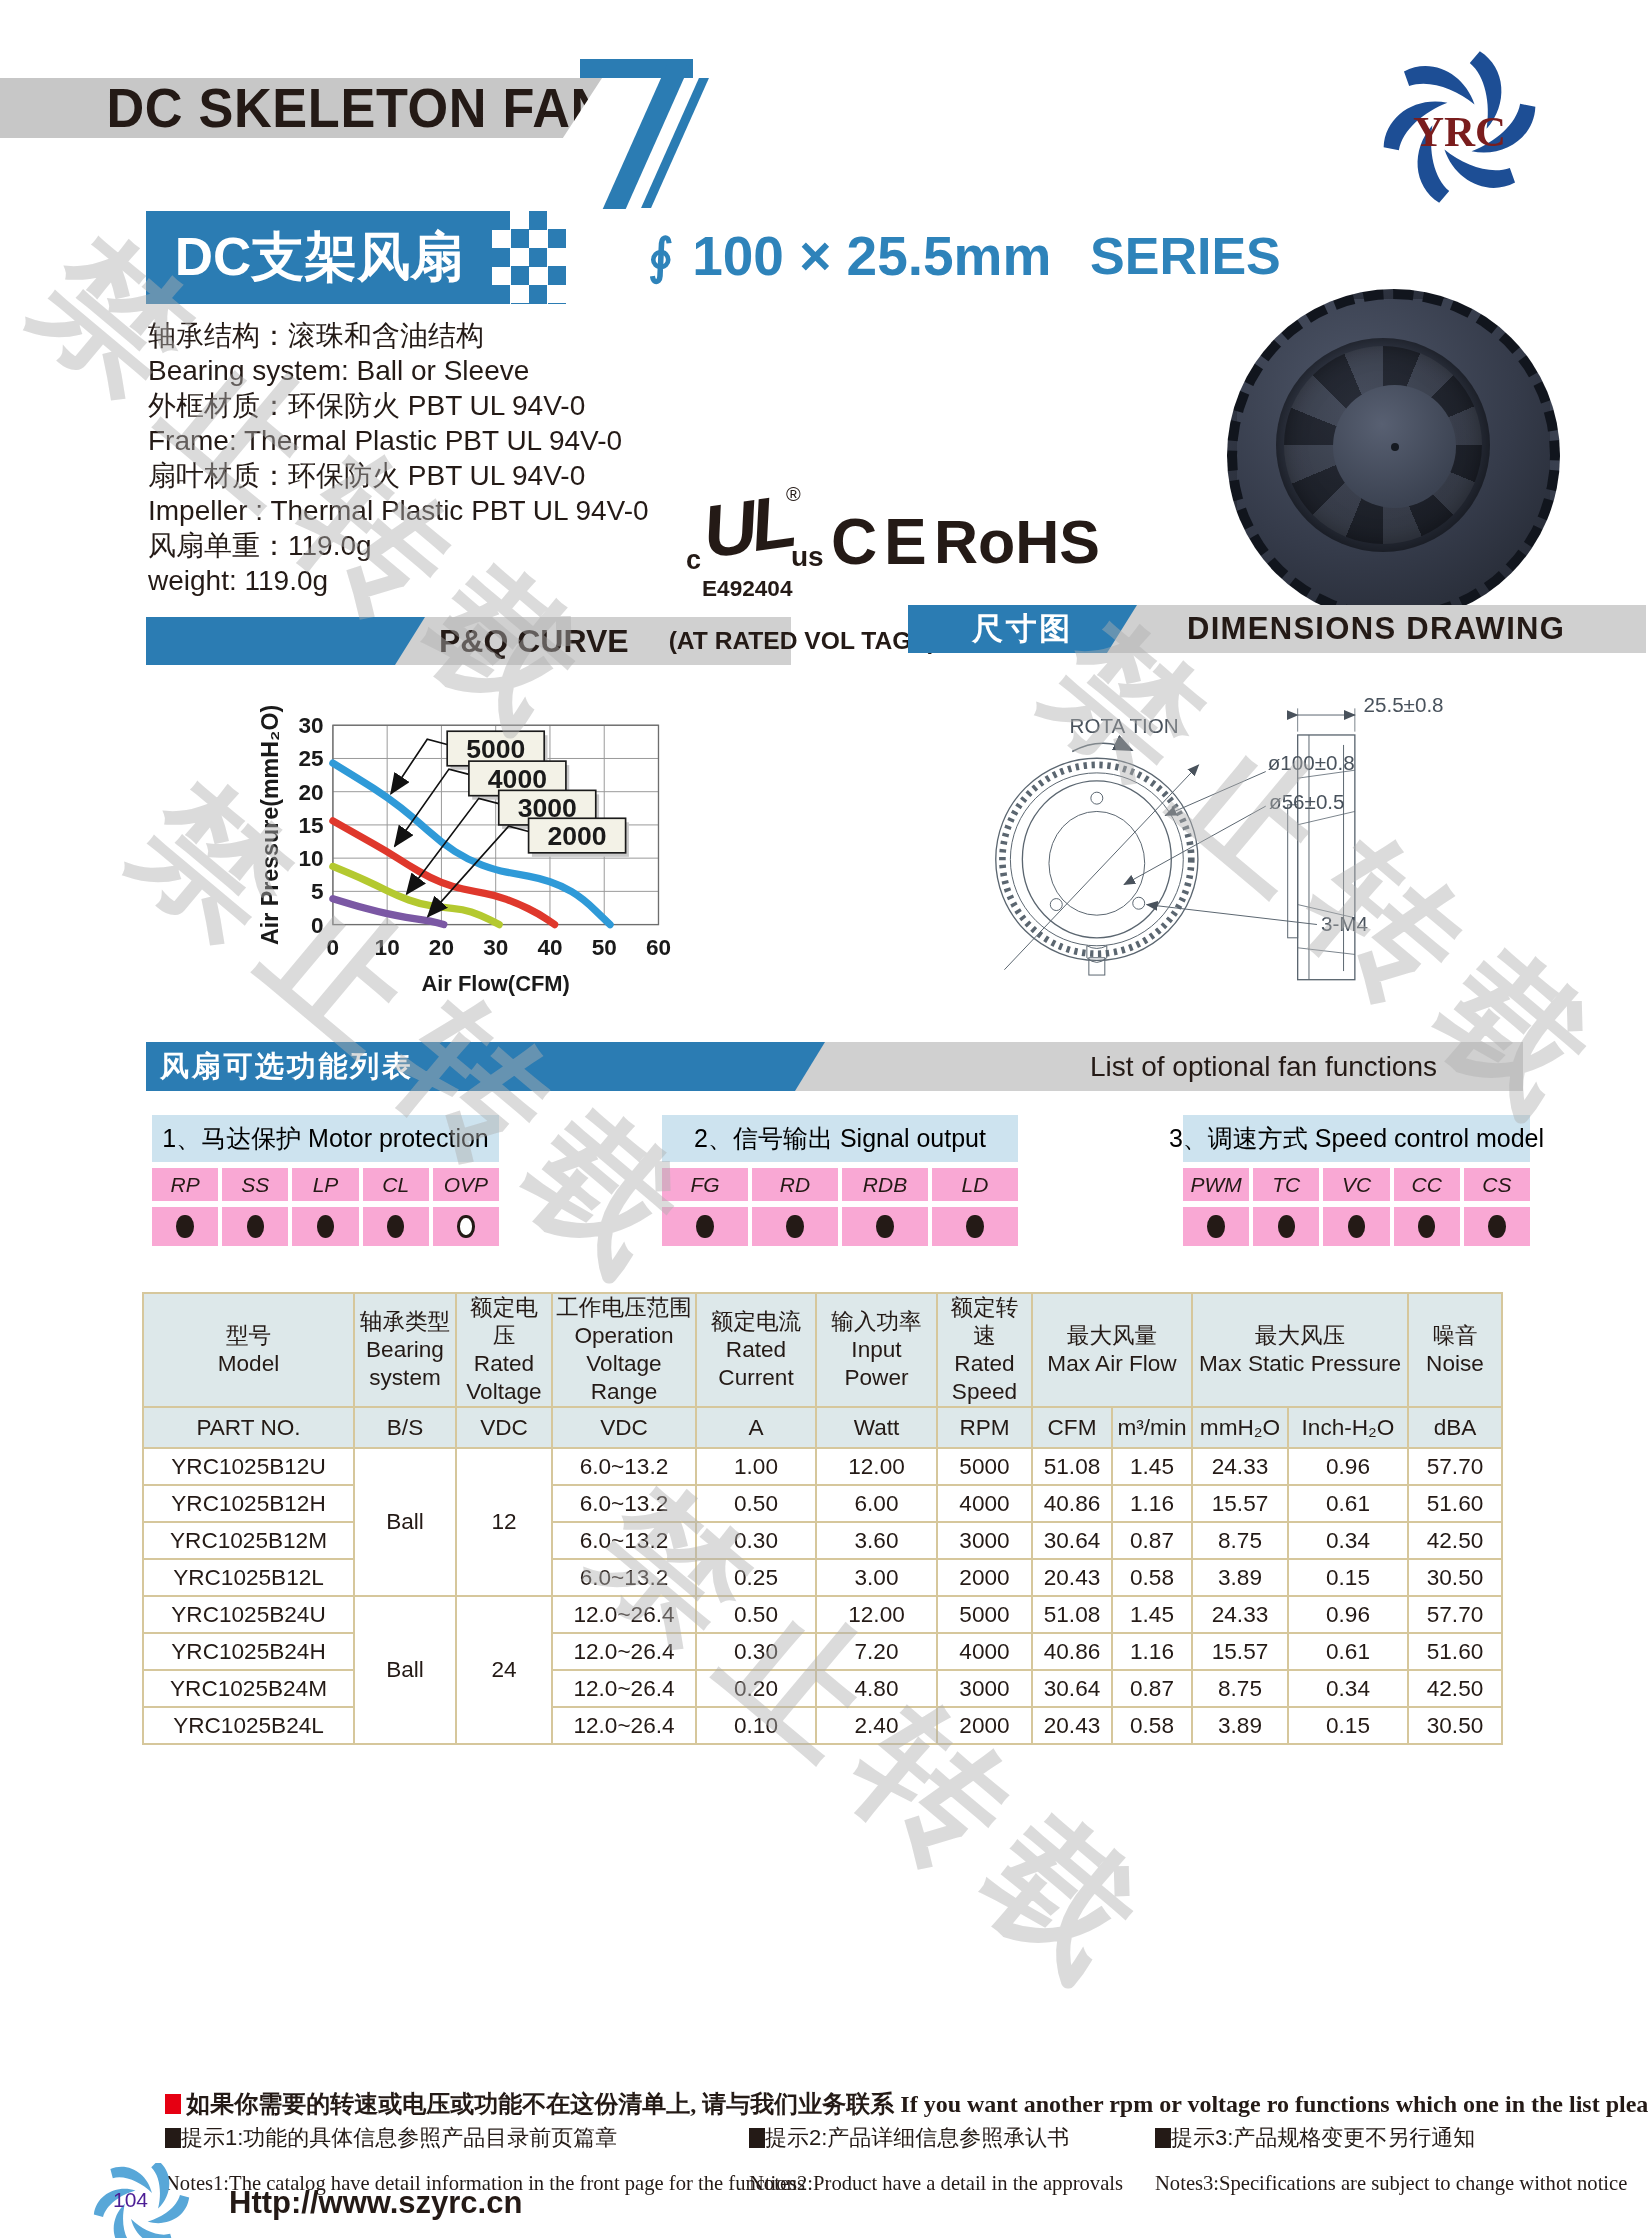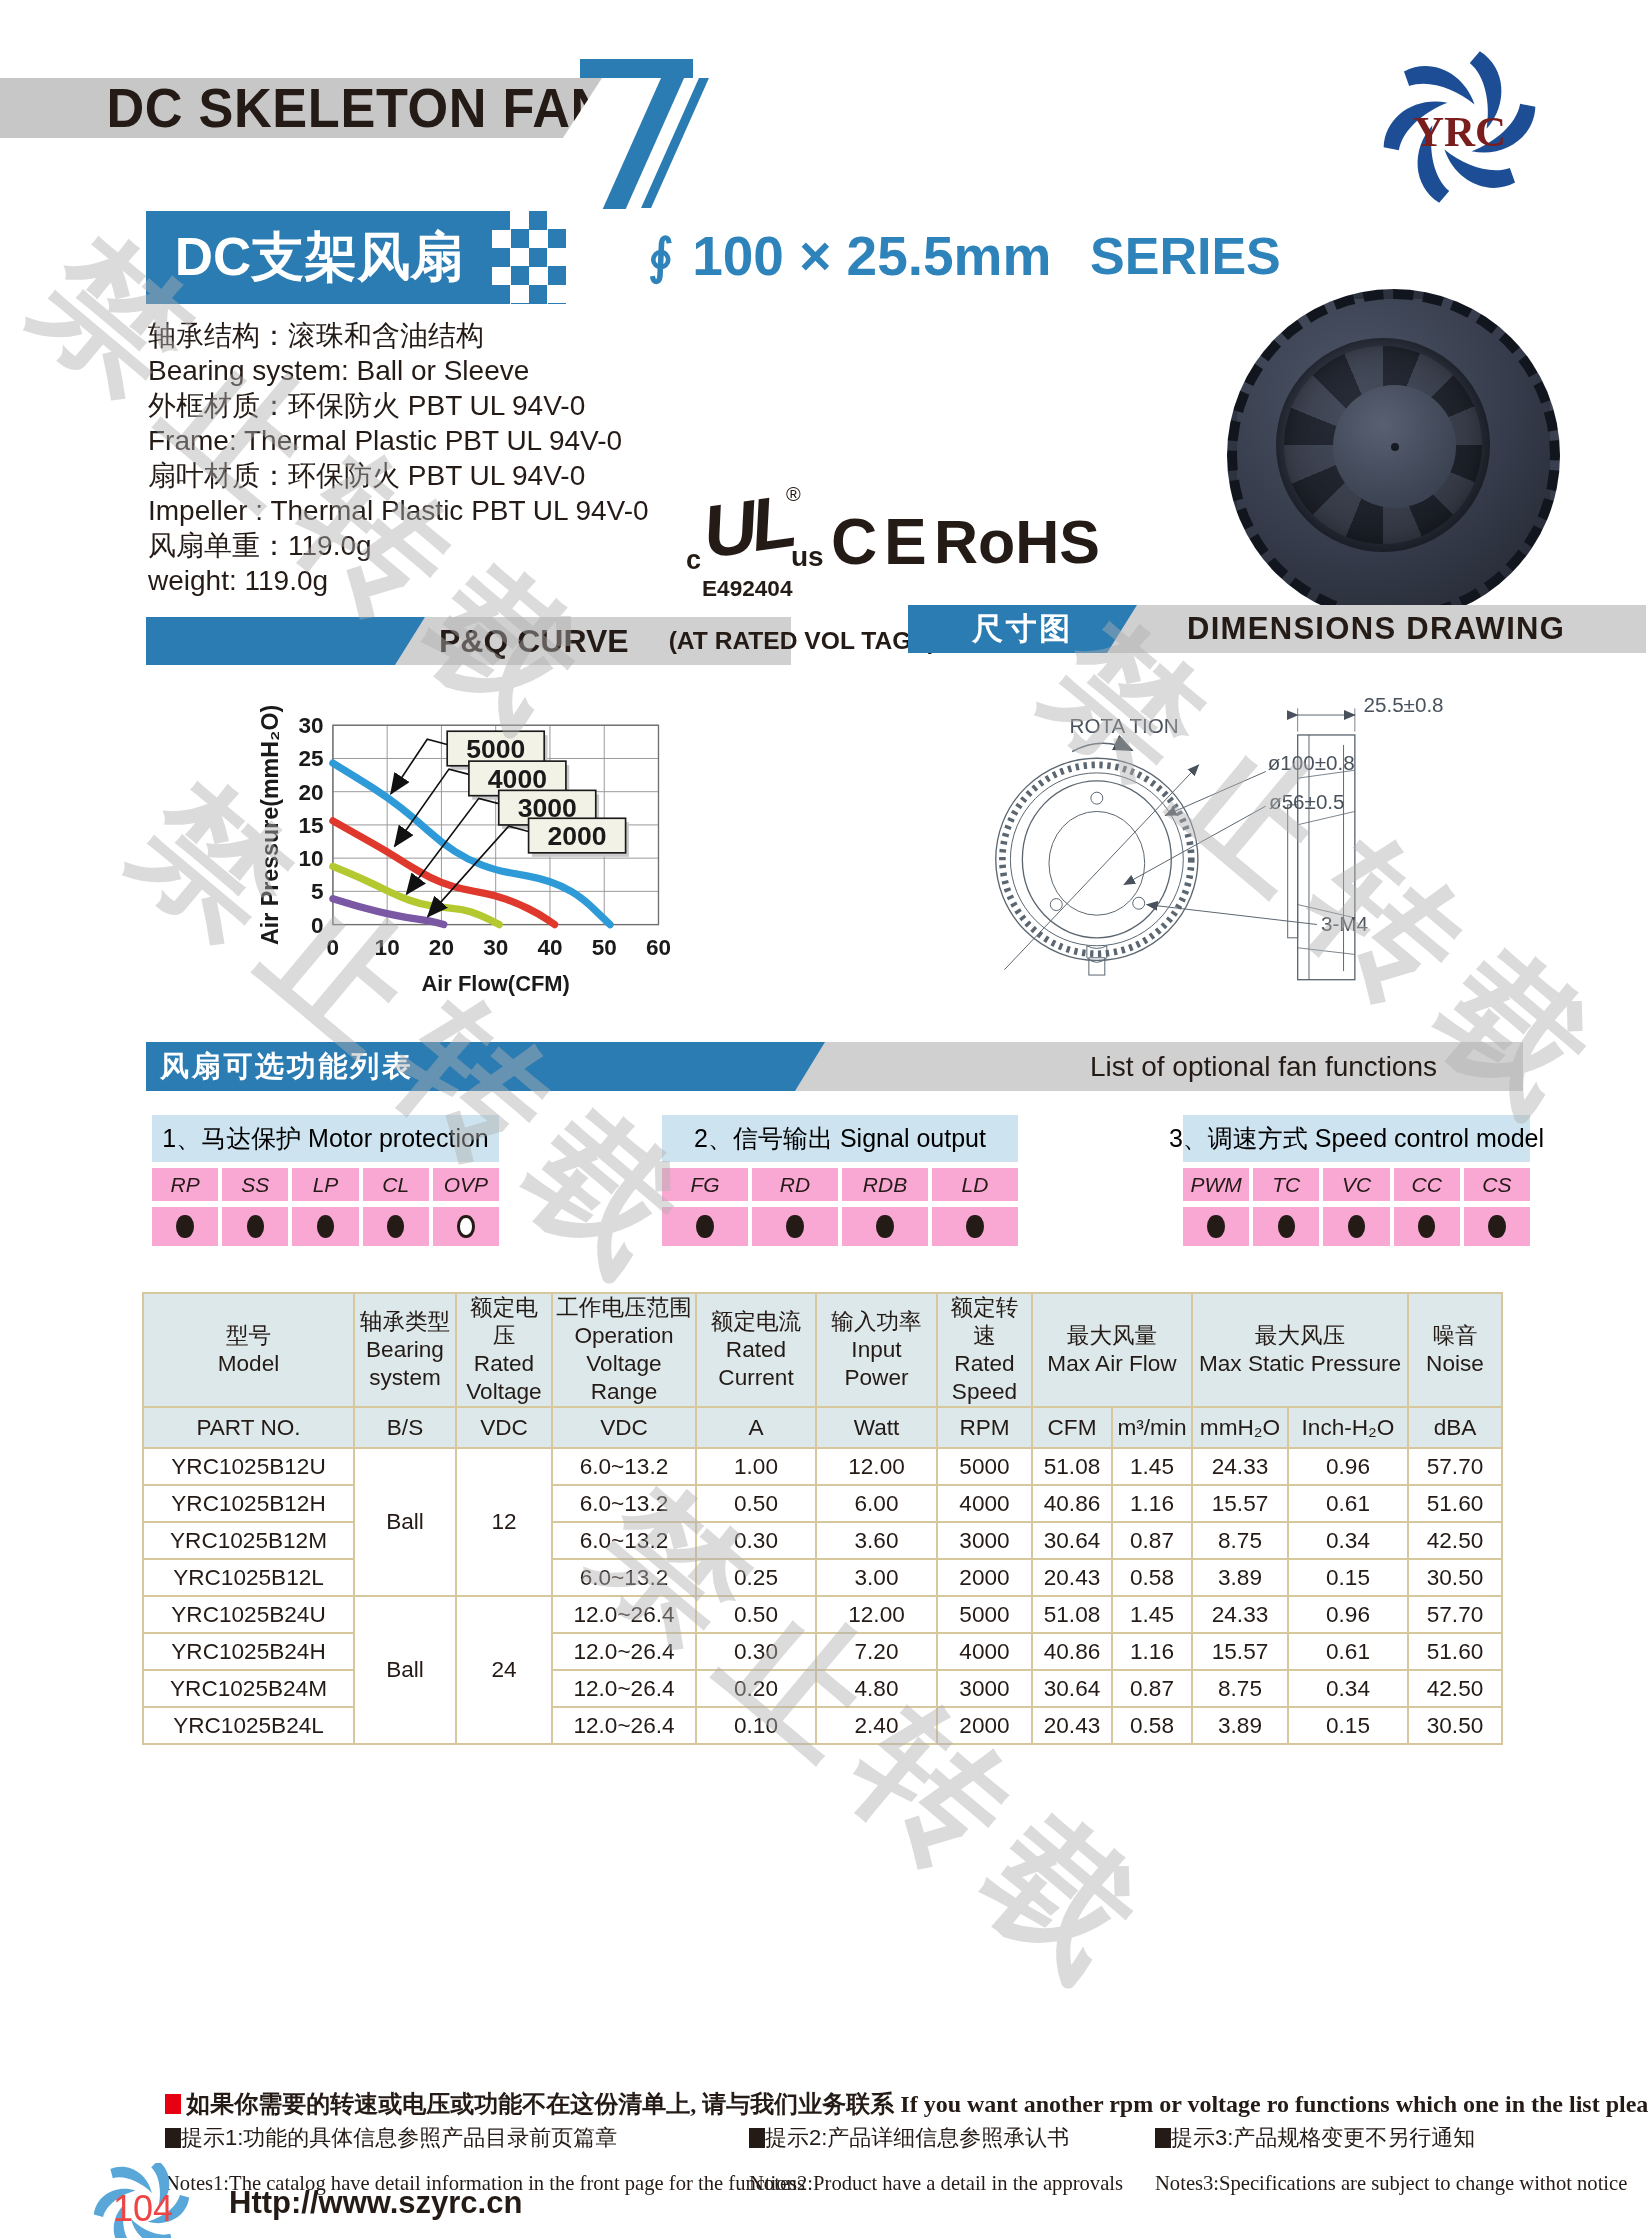--- a/index.html
+++ b/index.html
@@ -109,21 +109,21 @@
   
   .contact-line{left:165px;top:2088px;font-family:"Liberation Serif",serif;font-size:24px;
                 font-weight:600;display:flex;align-items:center;gap:5.3px;white-space:nowrap;}
   .sq{display:inline-block;width:16px;height:20px;}
   .sq.red{background:#e60012;}
   .sq.blk{background:#241a16;}
   .note-col{font-size:22px;white-space:nowrap;}
   .note-cn{display:flex;align-items:center;gap:0;}
   .note-en{font-family:"Liberation Serif",serif;font-size:20.6px;margin-top:18.6px;}
   .page-badge{left:85px;top:2163px;width:113px;height:86px;}
-  .page-num{position:absolute;left:28px;top:25px;font-size:36px;color:#ef4444;}
+  .page-num{position:absolute;left:28px;top:25px;font-size:21px;color:#4c1d95;}
   .site-url{left:229px;top:2185px;font-size:31px;font-weight:600;color:#241a16;}
 
   
   .wm{position:absolute;z-index:40;font-size:143px;font-weight:700;letter-spacing:27px;
       color:rgba(175,175,175,.45);transform:rotate(40deg);transform-origin:left top;
       pointer-events:none;white-space:nowrap;}
 </style>
 </head>
 <body>
 

